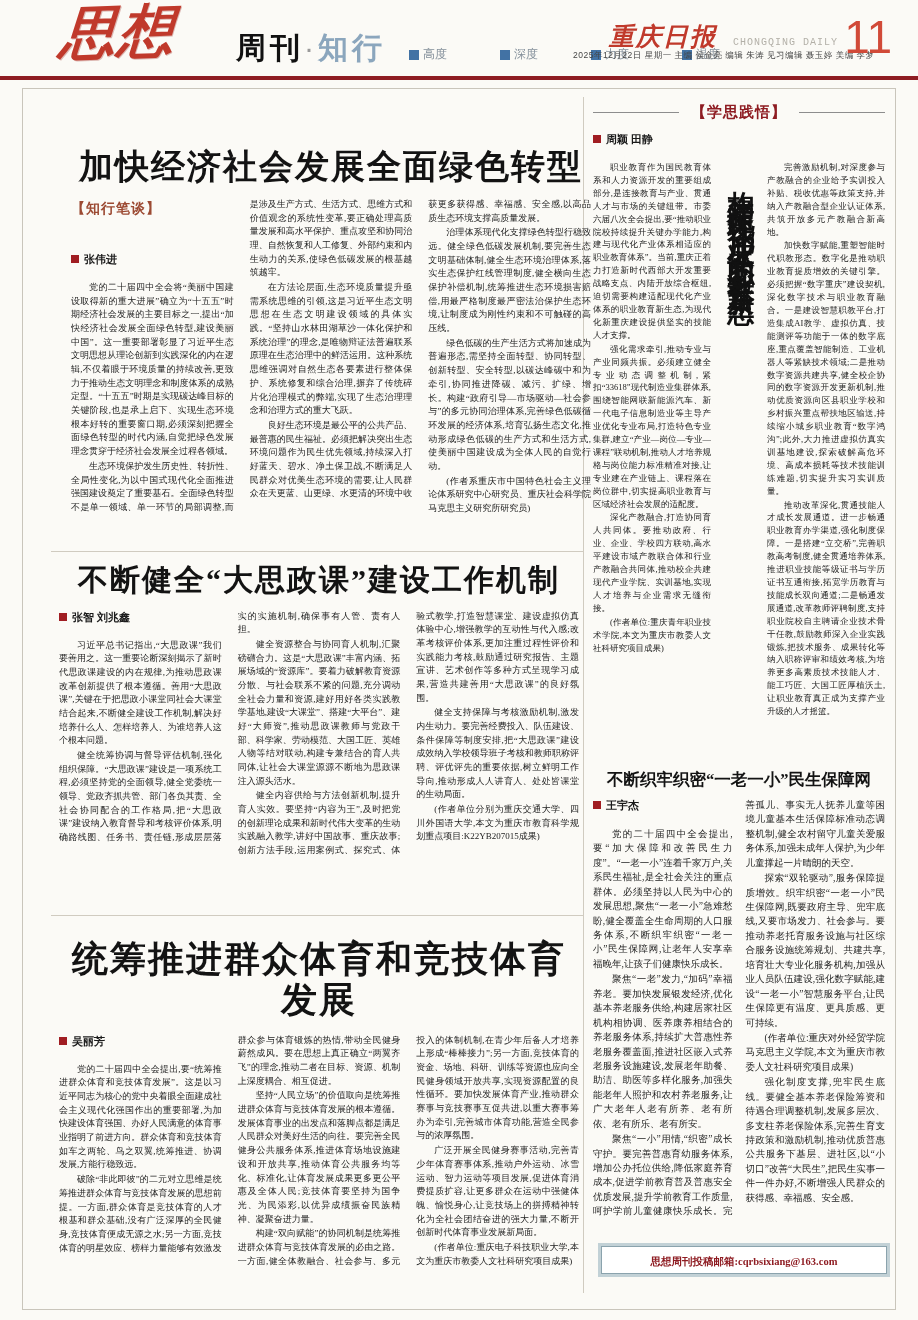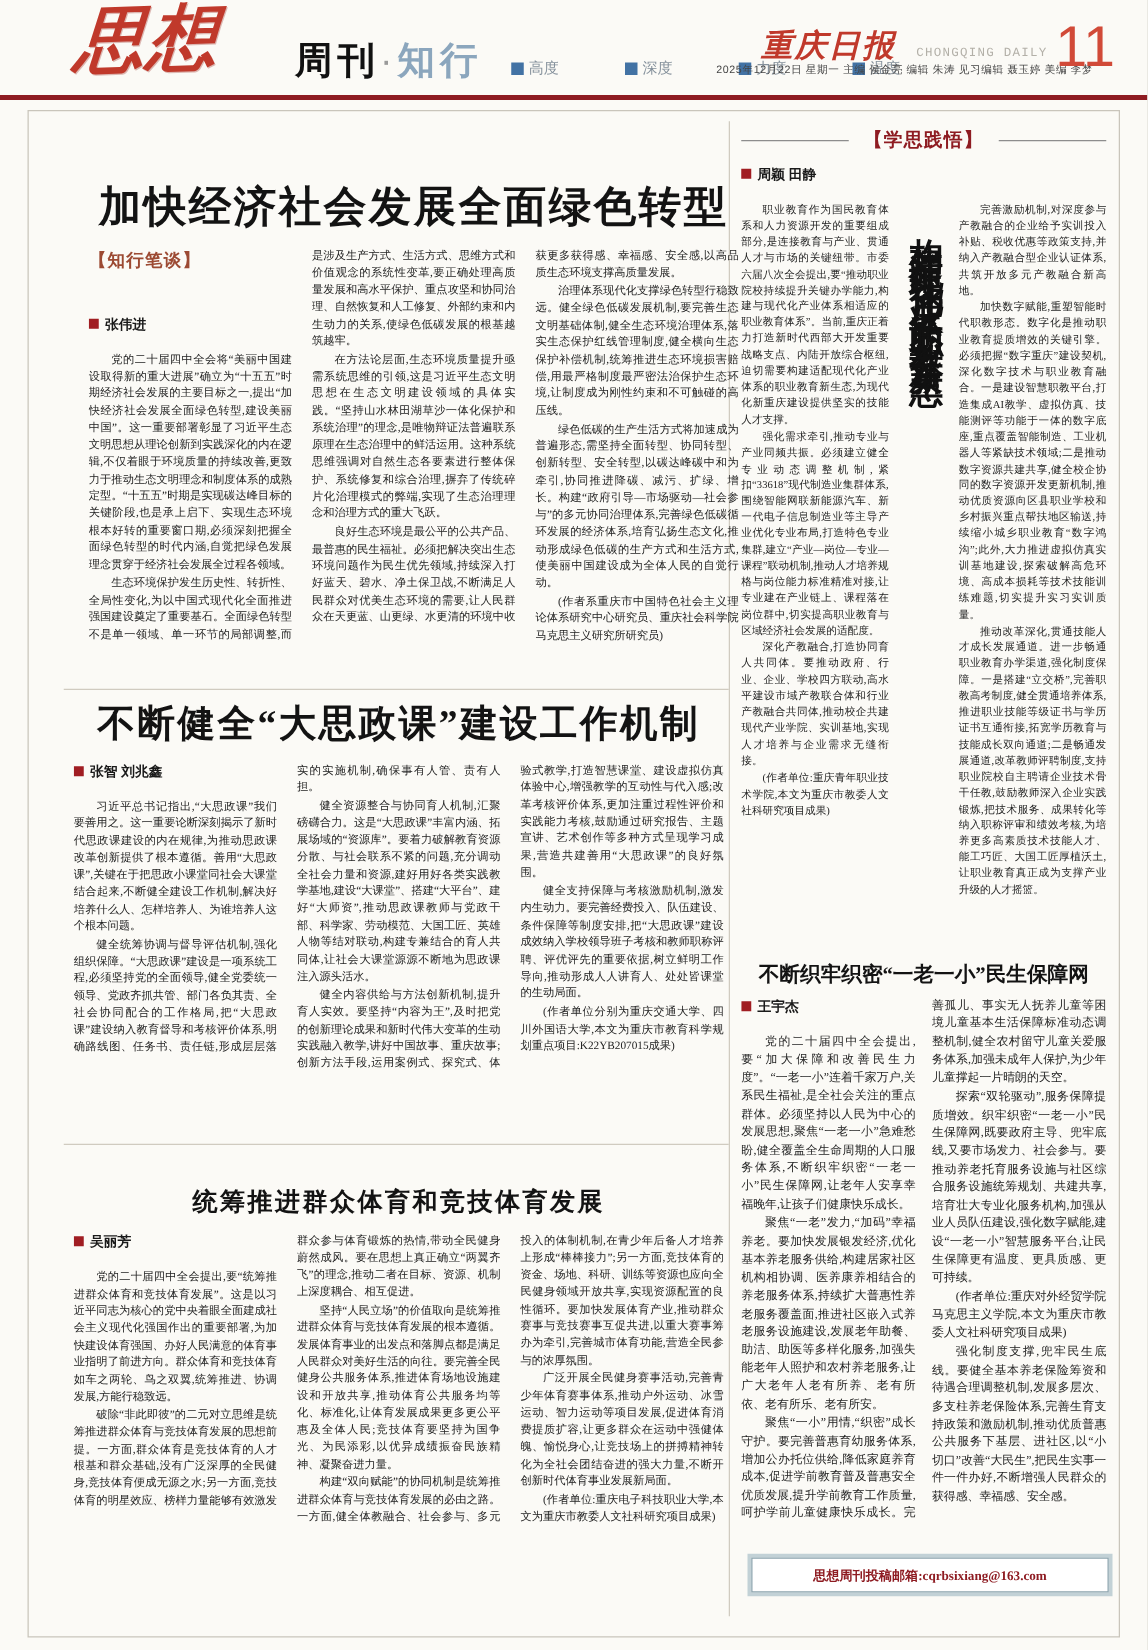--- a/index.html
+++ b/index.html
@@ -31,21 +31,21 @@
   .frame{position:absolute;left:22px;top:88px;width:872px;height:1220px;border:1px solid #c9c5bb;}
   .vdiv{position:absolute;left:560px;top:8px;width:1px;height:1196px;background:#d0cbc0;}
   .hl{position:absolute;left:28px;width:532px;height:1px;background:#d0cbc0;}
   .hl1{top:462px;} .hl2{top:826px;}
 
   
   .art{position:absolute;}
   .headline{text-align:center;font-weight:bold;color:#131313;margin:4px 0 12px;letter-spacing:2px;line-height:1.15;}
   .h-green{font-size:34px;}
   .h-size{font-size:30px;}
-  .h-sport{font-size:20px;margin-top:28px;}
+  .h-sport{font-size:36px;margin-top:16px;}
   .h-min{font-size:16.5px;letter-spacing:0;white-space:nowrap;margin:18px 0 8px;}
   .tag{color:var(--tag_brown,#9c4a33);font-weight:bold;font-size:14px;margin:2px 0 34px;letter-spacing:1px;}
   .byline{font-family:"Liberation Sans",sans-serif;font-size:11px;font-weight:bold;color:#1a1a1a;margin:0 0 14px;}
   .bsq{display:inline-block;width:8px;height:8px;background:var(--byline_red,#a01d22);margin-right:5px;}
   .para{font-size:9px;line-height:1.52;text-align:justify;text-indent:2em;margin:0 0 1px;color:#232323;}
 
   #art-green{left:48px;top:10px;width:520px;height:452px;margin-top:44px;}
   #art-sizheng{left:36px;top:470px;width:520px;height:350px;}
   #art-sports{left:36px;top:834px;width:520px;height:378px;}
   .cols3{column-count:3;column-gap:16px;height:calc(100% - 70px);overflow:hidden;}

